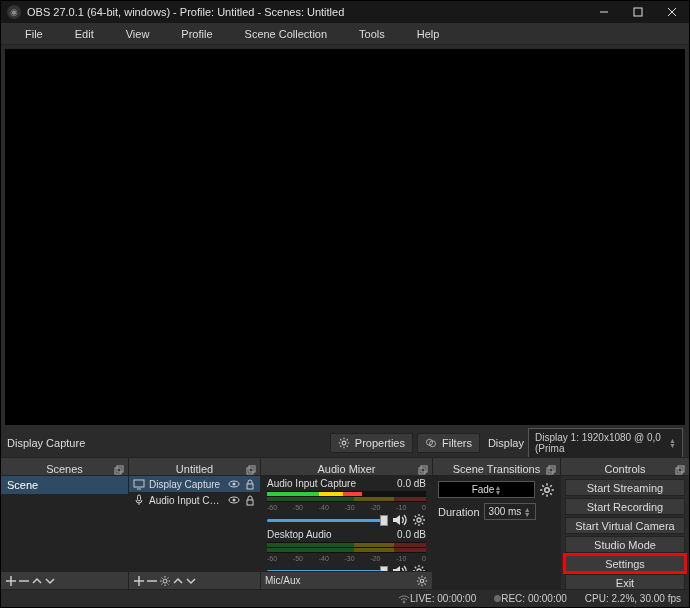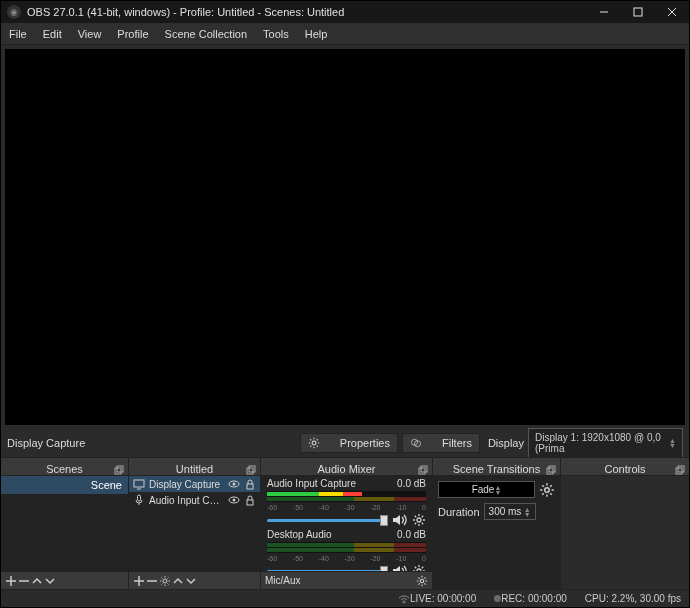--- a/index.html
+++ b/index.html
@@ -4,47 +4,47 @@
 <style>
 * { margin: 0; padding: 0; box-sizing: border-box; font-family: "Segoe UI", Arial, sans-serif; }
 html, body { width: 690px; height: 608px; background: #fff; overflow: hidden; }
 .window { width: 690px; height: 608px; background: #2b2b2b; color: #ddd; display: flex; flex-direction: column; font-size: 11px; border: 1px solid #000; }
 .titlebar { height: 22px; background: #181818; display: flex; align-items: center; padding-left: 6px; color: #e0e0e0; font-size: 11px; }
 .titlebar .logo { width: 14px; height: 14px; border-radius: 50%; background: #333; margin-right: 6px; display: flex; align-items: center; justify-content: center; font-size: 9px; color: #888; }
 .titlebar .title { flex: 1; }
 .titlebar .controls { display: flex; }
 .winbtn { width: 34px; height: 22px; display: flex; align-items: center; justify-content: center; color: #e0e0e0; cursor: pointer; }
 .menubar { height: 22px; background: #2f2f2f; display: flex; align-items: stretch; border-bottom: 1px solid #222; }
-.menuitem { padding: 0 8px; display: flex; align-items: center; cursor: pointer; color: #ddd; }
+.menuitem { padding: 0 8px; display: flex; align-items: center; cursor: pointer; color: #ddd; margin-left: 16px; }
 .preview { flex: 1; background: #2b2b2b; padding: 4px; }
 .preview-inner { width: 100%; height: 100%; background: #000; }
 .sourcebar { height: 28px; background: #2b2b2b; display: flex; align-items: center; padding: 0 6px; gap: 4px; }
 .sourcebar .label { color: #ddd; margin-right: auto; }
-.toolbtn { display: flex; align-items: center; gap: 20px; padding: 3px 7px; background: #3a3a3a; border: 1px solid #222; color: #ddd; cursor: pointer; border-radius: 2px; }
+.toolbtn { display: flex; align-items: center; gap: 5px; padding: 3px 7px; background: #3a3a3a; border: 1px solid #222; color: #ddd; cursor: pointer; border-radius: 2px; }
 .toolbtn .ico { width: 12px; height: 12px; }
 .displaysel { padding: 3px 6px; background: #222; border: 1px solid #555; color: #ccc; width: 155px; display: flex; align-items: center; justify-content: space-between; font-size: 10px; }
 .displaysel .arrows { display: flex; flex-direction: column; line-height: 5px; font-size: 7px; color: #888; }
 
 .docks { display: flex; height: 132px; background: #2b2b2b; border-top: 1px solid #222; }
 .dock { display: flex; flex-direction: column; border-right: 1px solid #222; }
 .dock:last-child { border-right: none; }
 .dock-header { height: 18px; background: #3a3a3a; display: flex; align-items: flex-end; justify-content: center; position: relative; color: #ddd; font-size: 11px; border-bottom: 1px solid #222; }
 .dock-header .dock-icon { position: absolute; right: 4px; width: 10px; height: 10px; }
 .dock-body { flex: 1; background: #232323; overflow: hidden; position: relative; }
 .dock-footer { height: 18px; background: #3a3a3a; display: flex; align-items: center; padding: 0 4px; gap: 1px; border-top: 1px solid #222; }
 .footer-ico { width: 12px; height: 12px; color: #ccc; cursor: pointer; display: flex; align-items: center; justify-content: center; }
 .footer-ico svg { width: 12px; height: 12px; }
 
 .dock.scenes { width: 128px; }
 .dock.sources { width: 132px; }
 .dock.mixer { flex: 1; }
 .dock.transitions { width: 128px; }
 .dock.controls { width: 128px; }
 
-.scene-item { padding: 3px 6px; background: #2f4a63; color: #fff; text-align: right; }
+.scene-item { padding: 3px 6px; background: #2f4a63; color: #fff; }
 .source-item { padding: 2px 4px; display: flex; align-items: center; gap: 4px; color: #ddd; }
 .source-item.selected { background: #2f4a63; }
 .source-item .srcico { width: 12px; height: 12px; flex-shrink: 0; }
 .source-item .name { flex: 1; white-space: nowrap; overflow: hidden; text-overflow: ellipsis; font-size: 10px; }
 .source-item .vis, .source-item .lock { width: 12px; height: 12px; flex-shrink: 0; }
 
 .mixer-ch { padding: 2px 6px 0 6px; }
 .mixer-ch .row1 { display: flex; justify-content: space-between; color: #ddd; font-size: 10px; margin-bottom: 2px; }
 .mixer-ch .meter { height: 11px; background: #111; margin-bottom: 2px; position: relative; overflow: hidden; display:flex; flex-direction:column; gap:1px; padding:1px 0;}
 .mixer-ch .meter .bar { height: 4px; background: linear-gradient(to right, #2ecc40 0%, #2ecc40 55%, #ffdc00 55%, #ffdc00 80%, #ff4136 80%, #ff4136 100%); width: 100%; opacity:0.35; }
@@ -72,21 +72,21 @@
 .dot { width: 7px; height: 7px; border-radius: 50%; background: #6a6a6a; }
 svg { display: block; }
 </style>
 </head>
 <body>
 
 <div class="window">
 
   <div class="titlebar">
     <div class="logo">◉</div>
-    <div class="title">OBS 27.0.1 (41-bit, windows) - Profile: Untitled - Scenes: Untitled</div>
+    <div class="title">OBS 27.0.1 (64-bit, windows) - Profile: Untitled - Scenes: Untitled</div>
     <div class="controls">
       <div class="winbtn">
           <svg width="10" height="10">
             <line x1="1" y1="5" x2="9" y2="5" stroke="#e0e0e0" stroke-width="1"></line>
           </svg>
         </div>
       <div class="winbtn">
           <svg width="10" height="10">
             <rect x="1" y="1" width="8" height="8" fill="none" stroke="#e0e0e0" stroke-width="1"></rect>
           </svg>
@@ -366,20 +366,28 @@
     </div>
 
     <div class="dock controls">
       <div class="dock-header">
         <span>Controls</span>
         <svg class="dock-icon" viewBox="0 0 10 10">
             <rect x="1" y="3" width="6" height="6" fill="none" stroke="#aaa"></rect>
             <rect x="3" y="1" width="6" height="6" fill="none" stroke="#aaa"></rect>
           </svg>
       </div>
+      <div class="dock-body ctrl-body" style="background:#2b2b2b;">
+        <div class="ctrl-btn">Start Streaming</div>
+        <div class="ctrl-btn">Start Recording</div>
+        <div class="ctrl-btn">Start Virtual Camera</div>
+        <div class="ctrl-btn">Studio Mode</div>
+        <div class="ctrl-btn highlighted">Settings</div>
+        <div class="ctrl-btn">Exit</div>
+      </div>
     </div>
 
   </div>
 
   <div class="statusbar">
     <div class="live">
       <svg width="12" height="10">
           <path d="M6 9a1 1 0 100-2 1 1 0 000 2zM3 6a4 4 0 016 0M1 4a7 7 0 0110 0" fill="none" stroke="#888"></path>
         </svg>
       <span>LIVE: 00:00:00</span>

